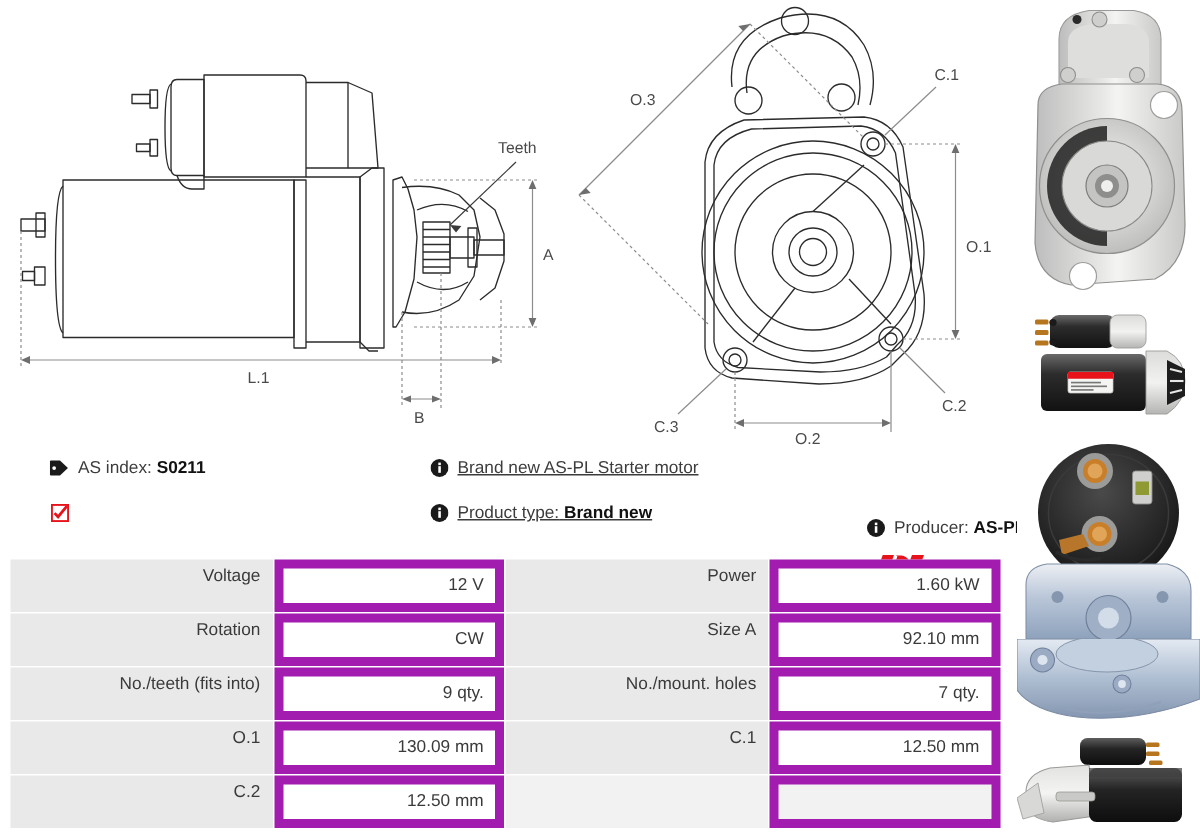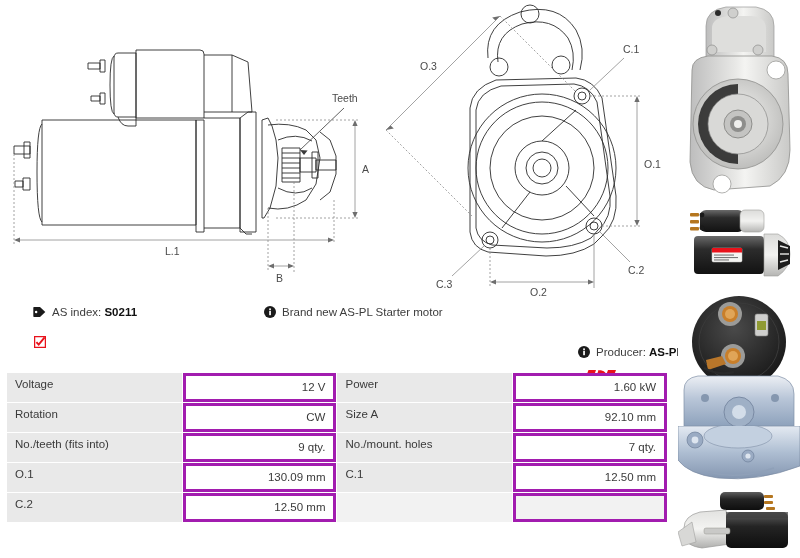--- a/index.html
+++ b/index.html
@@ -19,21 +19,21 @@
   #dwg-side  { left: 0;   width: 380px; height: 300px; }
   #dwg-front { left: 380px; width: 298px; height: 300px; }
 
   
   #infobar {
     position: absolute; left: 0; top: 300px; width: 678px; height: 68px;
     font-size: 11.5px; color: #3c3c3c;
   }
   .info-col { position: absolute; top: 0; }
   #col-a { left: 14px;  width: 230px; }
-  #col-b { left: 244px; width: 300px; }
+  #col-b { left: 267px; width: 300px; text-decoration: underline; }
   #col-c { left: 558px; width: 120px; margin-top: 40px; }
 
   .info-line { display: flex; align-items: flex-start; gap: 6px; height: 24px; line-height: 24px; padding-left: 19px; }
   .info-line.second { margin-top: 6px; }
   .info-txt { white-space: nowrap; }
   .info-txt b { font-weight: bold; color: #111; }
 
   .ico { flex: 0 0 auto; width: 13px; height: 24px; display: flex; align-items: center; justify-content: center; }
   .ico svg { display: block; }
 
@@ -42,23 +42,23 @@
   
   #aspl-logo { margin-top: 4px; margin-left: 18px; width: 92px; }
   #aspl-logo svg { display: block; }
   .logo-tag { font-size: 4.6px; color: #8a8a8a; letter-spacing: .15px; text-align: center;
               margin-top: 1px; font-family: "Liberation Sans", sans-serif; }
 
   
   #spec { position: absolute; left: 6px; top: 372px; width: 662px; }
   table.spec { border-collapse: separate; border-spacing: 1px; width: 100%; font-size: 11.5px; }
   table.spec td { padding: 4px 8px; vertical-align: top; line-height: 15px; }
-  td.k { background: #e9e9e9; color: #3a3a3a; width: 176px; }
+  td.k { background: #e9e9e9; color: #3a3a3a; text-align: right; width: 176px; }
   td.v { background: #ffffff; color: #3a3a3a; text-align: right; width: 155px;
-         border: 3px solid #a21caf; }
+         border: 6px solid #a21caf; }
   tr.tall td { height: 40px; }
   td.empty { background: #f2f2f2; }
 
   
   #strip { position: absolute; right: 0; top: 0; width: 122px; height: 558px; overflow: hidden; background:#fff; }
   .photo { position: absolute; left: 0; width: 122px; overflow: hidden; }
   .photo svg { display: block; }
 </style>
 </head>
 <body>
@@ -242,20 +242,30 @@
     <div class="info-col" id="col-b">
       <div class="info-line">
         <span class="ico">
           <svg width="12" height="12" viewBox="0 0 12 12">
             <circle cx="6" cy="6" r="6" fill="#1a1a1a"></circle>
             <rect x="5.2" y="4.8" width="1.7" height="4.4" fill="#ffffff"></rect>
             <rect x="5.2" y="2.4" width="1.7" height="1.7" fill="#ffffff"></rect>
           </svg>
         </span>
         <span class="info-txt">Brand new AS-PL Starter motor</span>
+      </div>
+      <div class="info-line second">
+        <span class="ico">
+          <svg width="12" height="12" viewBox="0 0 12 12">
+            <circle cx="6" cy="6" r="6" fill="#1a1a1a"></circle>
+            <rect x="5.2" y="4.8" width="1.7" height="4.4" fill="#ffffff"></rect>
+            <rect x="5.2" y="2.4" width="1.7" height="1.7" fill="#ffffff"></rect>
+          </svg>
+        </span>
+        <span class="info-txt"><span>Product type:</span>&nbsp;<b>Brand new</b></span>
       </div>
     </div>
 
     <div class="info-col" id="col-c">
       <div class="info-line">
         <span class="ico">
           <svg width="12" height="12" viewBox="0 0 12 12">
             <circle cx="6" cy="6" r="6" fill="#1a1a1a"></circle>
             <rect x="5.2" y="4.8" width="1.7" height="4.4" fill="#ffffff"></rect>
             <rect x="5.2" y="2.4" width="1.7" height="1.7" fill="#ffffff"></rect>

